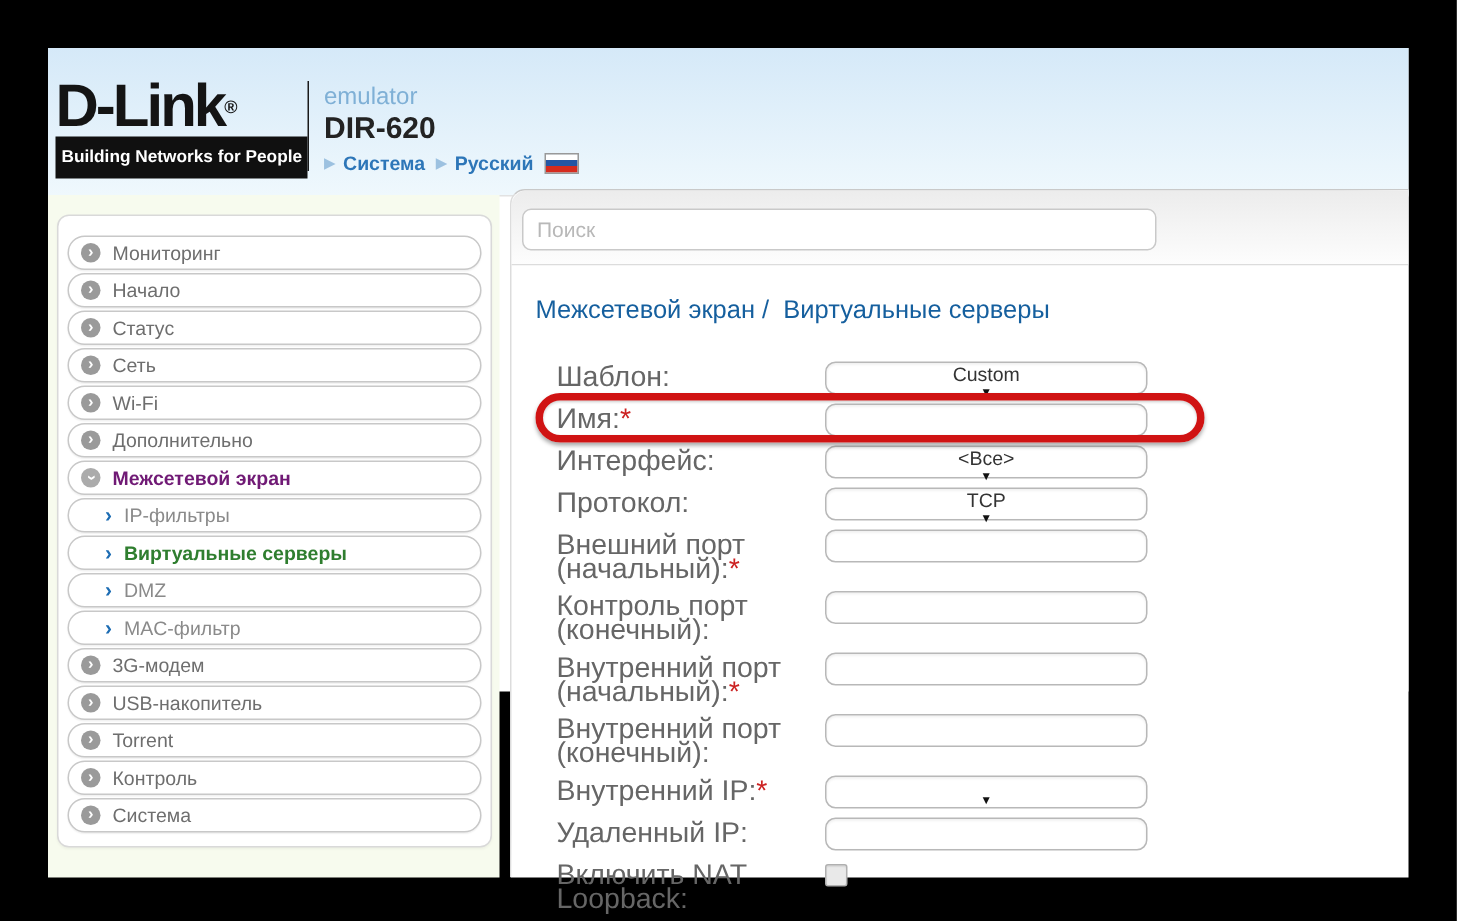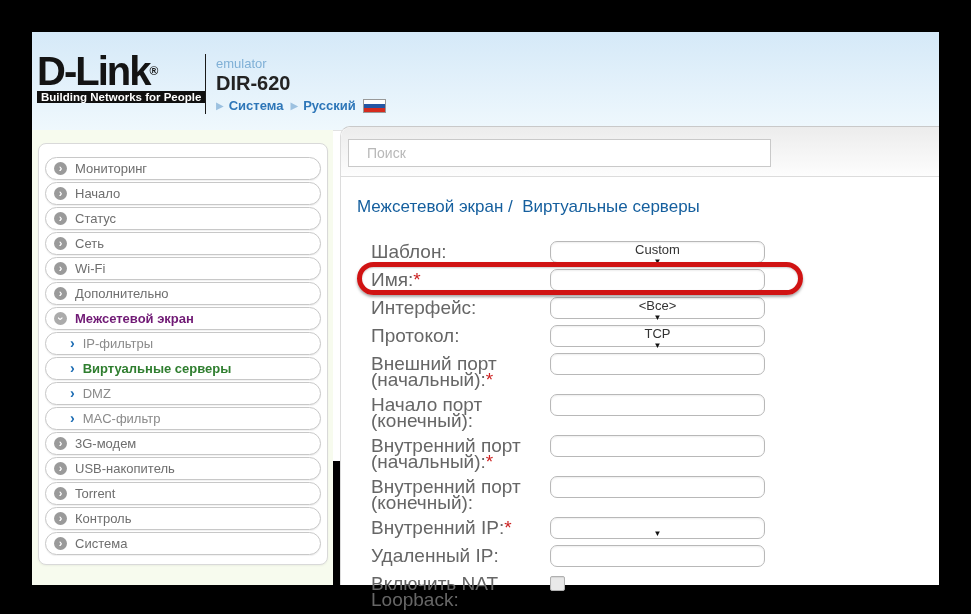--- a/index.html
+++ b/index.html
@@ -7,24 +7,24 @@
           font-family:"Liberation Sans",sans-serif;}
   #window{position:absolute;left:32px;top:32px;width:907px;height:429px;background:#fff;}
 
   
   .header{position:absolute;left:0;top:0;width:907px;height:98px;
           background:linear-gradient(#d5e9f8,#eff8fd);border-bottom:1px solid #e2e2e2;}
   .logo{position:absolute;left:5px;top:20px;width:168px;}
   .logo-text{font-size:40px;font-weight:bold;letter-spacing:-2px;color:#141414;line-height:38px;}
   .logo-reg{font-size:12px;vertical-align:top;letter-spacing:0;}
   .logo-tagline{background:#101010;color:#fff;font-size:11.5px;font-weight:bold;
-                padding:0 4px;margin-top:1px;white-space:nowrap;}
+                padding:8px 4px;margin-top:1px;white-space:nowrap;}
   .hdr-divider{position:absolute;left:173px;top:22px;height:60px;border-left:1px solid #1a1a1a;}
   .hdr-right{position:absolute;left:184px;top:24px;}
-  .emulator{font-size:13px;color:#7fb0d6;}
+  .emulator{font-size:16px;color:#7fb0d6;}
   .model{font-size:20px;font-weight:bold;color:#232323;margin:1px 0 3px 0;}
   .hdr-nav{font-size:13px;display:flex;align-items:center;}
   .nav-arrow{color:#9cc1e0;font-size:10px;margin:0 5px 0 0;}
   .nav-arrow+a, .hdr-nav a{color:#2d76b8;text-decoration:none;font-weight:bold;}
   .hdr-nav a{margin-right:7px;}
   .flag{display:inline-block;width:21px;height:12px;border:1px solid #999;
         background:linear-gradient(#fff 0 33%,#2456a4 33% 66%,#d52b1e 66% 100%);}
 
   
   .left-col{position:absolute;left:0;top:98px;width:301px;height:455px;background:#f7fbee;}
@@ -43,22 +43,22 @@
   .subarrow{color:#1c6cb3;font-weight:bold;font-size:14px;line-height:14px;margin:0 8px 2px 16px;}
   .pill.active .plabel{font-weight:bold;color:#2f7e2f;}
 
   
   .main-panel{position:absolute;left:308px;top:94px;width:599px;height:459px;background:#fff;
               border-top:1px solid #c9c9c9;border-left:1px solid #dcdcdc;border-top-left-radius:10px;
               box-sizing:border-box;}
   .search-strip{height:50px;background:linear-gradient(#ececec,#fdfdfd);
                 border-bottom:1px solid #dcdcdc;border-top-left-radius:10px;
                 padding:12px 0 0 7px;box-sizing:border-box;}
-  .search-input{width:423px;height:28px;box-sizing:border-box;border:1px solid #c9c9c9;border-radius:0;
-                padding:0 18px;font-size:14px;color:#444;background:#fff;outline:none;
+  .search-input{width:423px;height:28px;box-sizing:border-box;border:1px solid #c9c9c9;border-radius:6px;
+                padding:0 9px;font-size:14px;color:#444;background:#fff;outline:none;
                 font-family:"Liberation Sans",sans-serif;}
   .search-input::placeholder{color:#b8b8b8;}
   .page-title{margin:20px 0 0 16px;color:#155f9e;font-size:17px;font-weight:normal;white-space:pre;}
 
   .vs-form{margin:24px 0 0 30px;width:420px;position:relative;}
   .frow{display:flex;align-items:flex-start;margin-bottom:6px;min-height:22px;position:relative;}
   .flabel{width:179px;flex:0 0 179px;font-size:19px;color:#666;padding-top:3px;line-height:16px;}
   .star{color:#cc2222;}
   .control{width:215px;height:22px;box-sizing:border-box;border:1px solid #b8b8b8;border-radius:7px;
            background:#fff;box-shadow:inset 0 1px 2px rgba(0,0,0,.07);flex-direction:column;}
@@ -195,21 +195,21 @@
             <div class="control sel">
               <span class="selval">TCP</span>
               <span class="selarrow">▼</span>
             </div>
           </div>
           <div class="frow">
             <span class="flabel">Внешний порт (начальный):<span class="star">*</span></span>
             <input type="text" class="control tin" style="">
           </div>
           <div class="frow">
-            <span class="flabel">Начало порт (конечный):</span>
+            <span class="flabel">Контроль порт (конечный):</span>
             <input type="text" class="control tin" style="">
           </div>
           <div class="frow">
             <span class="flabel">Внутренний порт (начальный):<span class="star">*</span></span>
             <input type="text" class="control tin" style="">
           </div>
           <div class="frow">
             <span class="flabel">Внутренний порт (конечный):</span>
             <input type="text" class="control tin" style="">
           </div>

